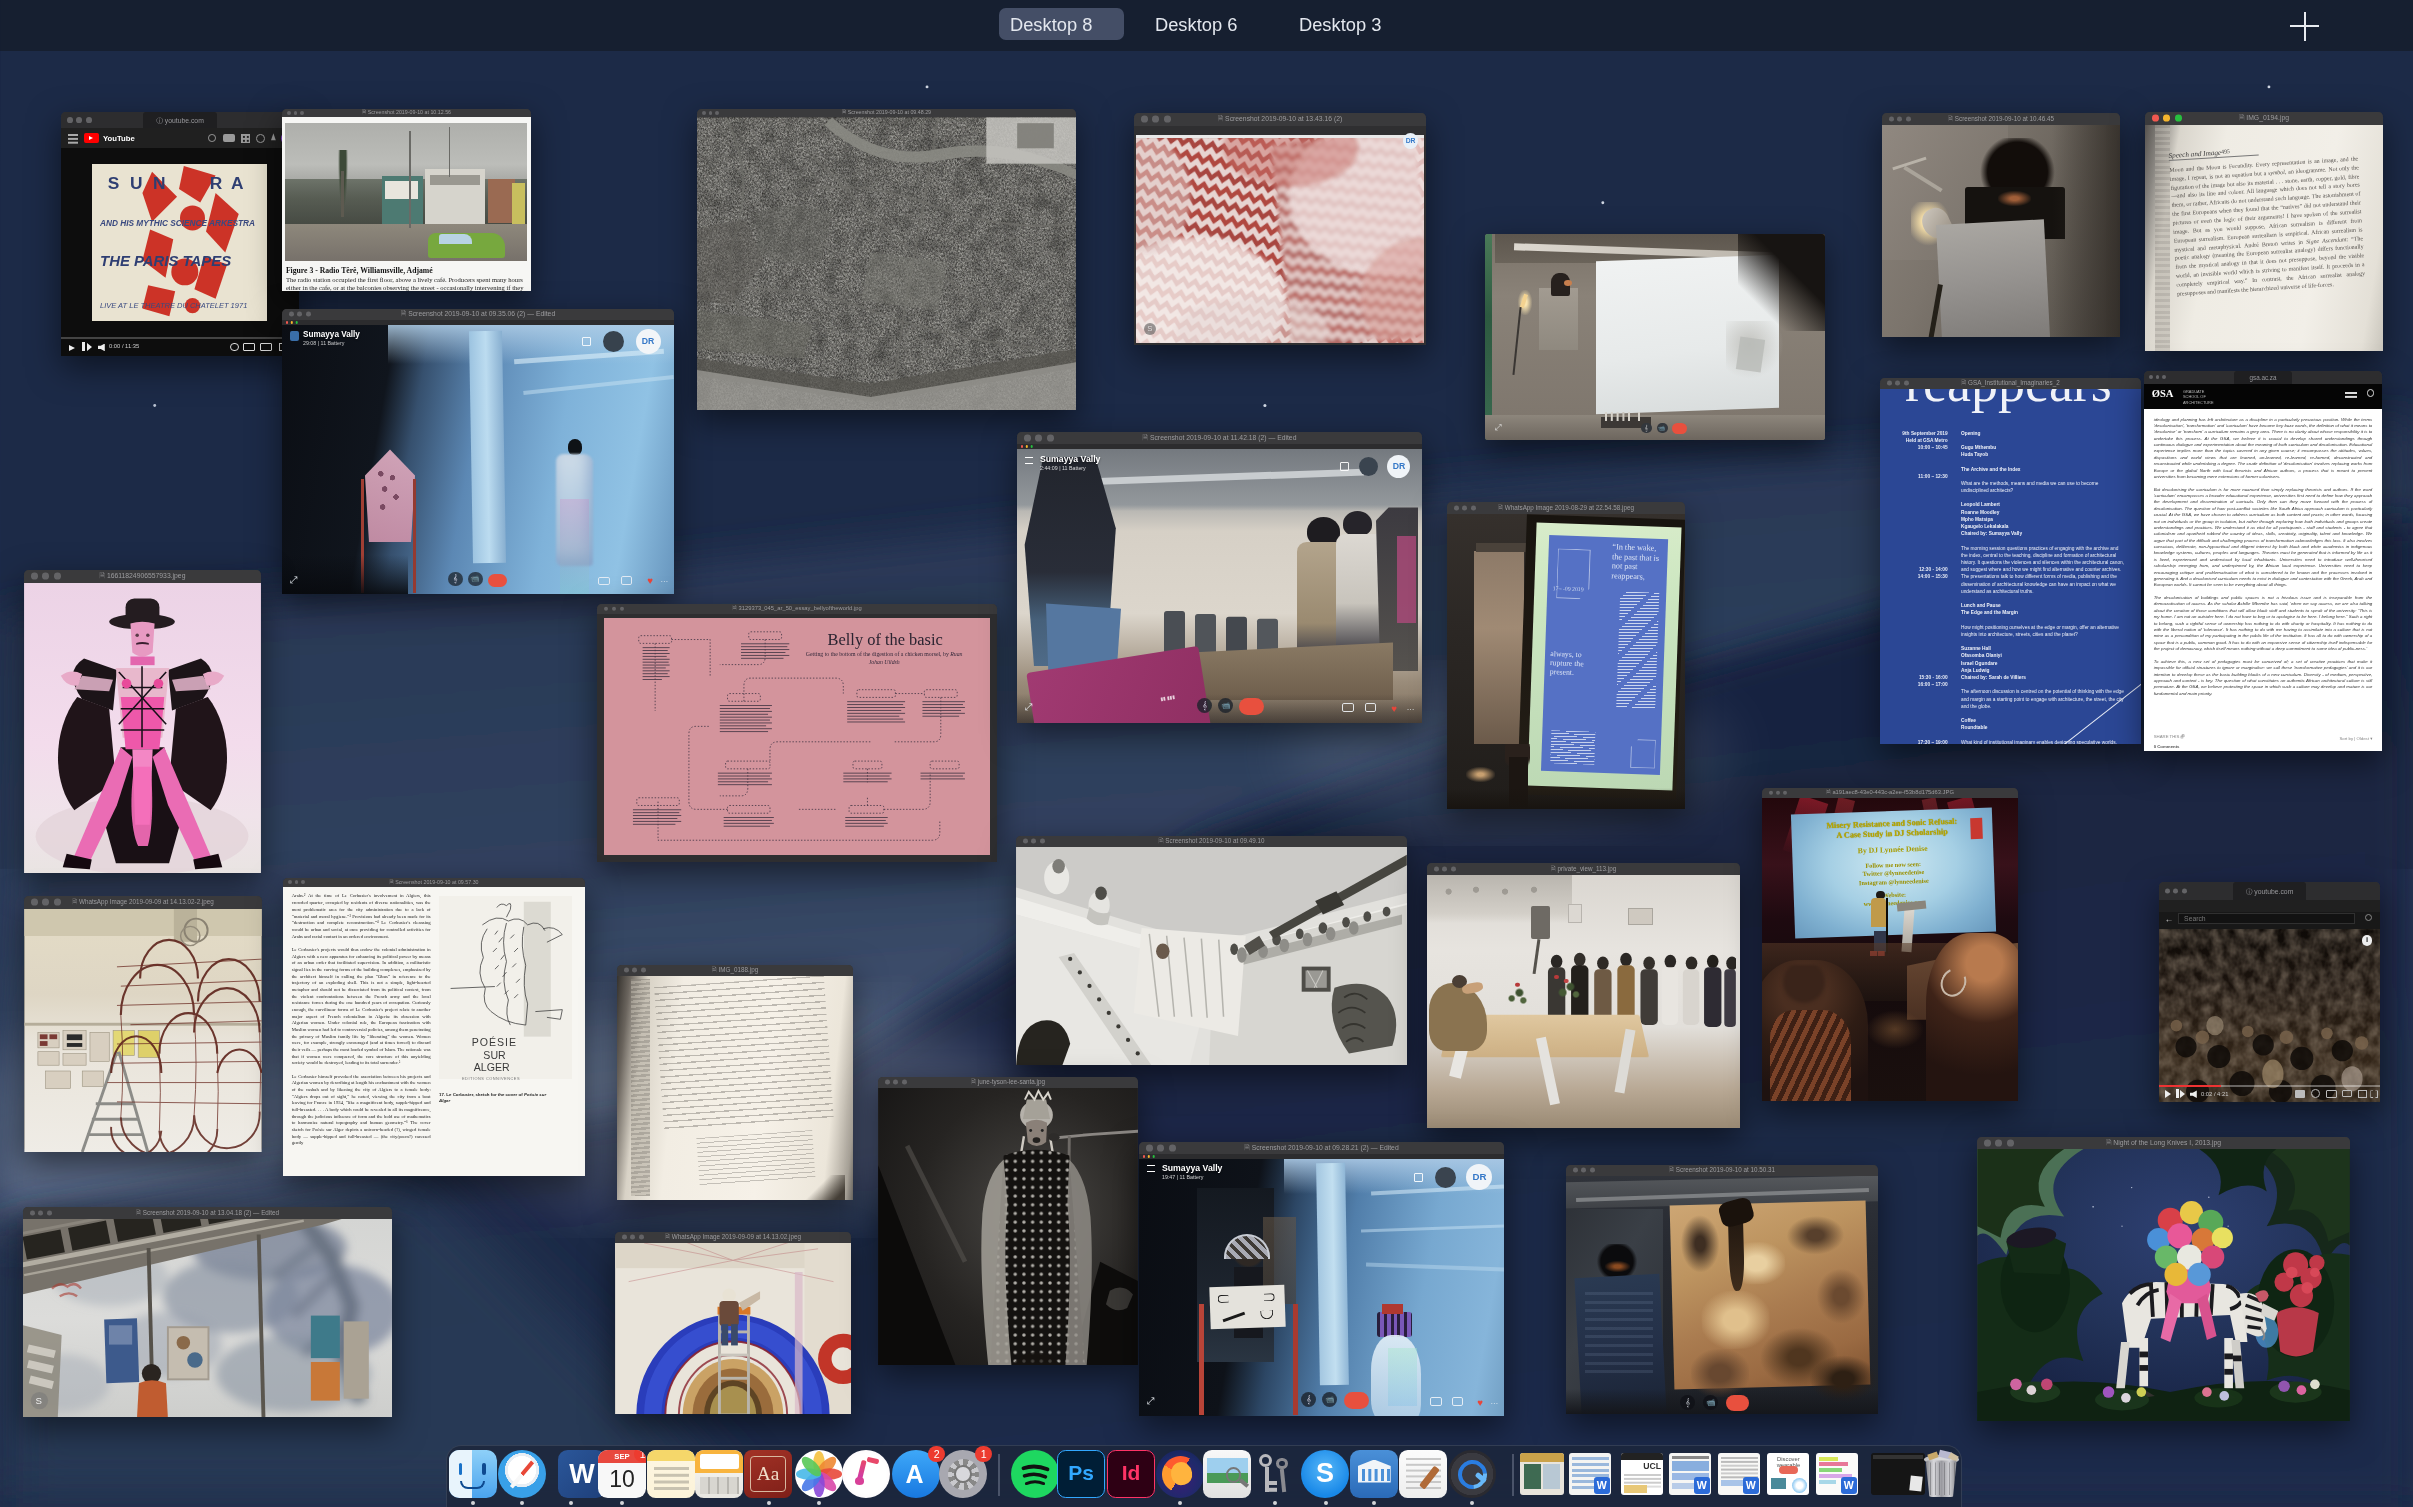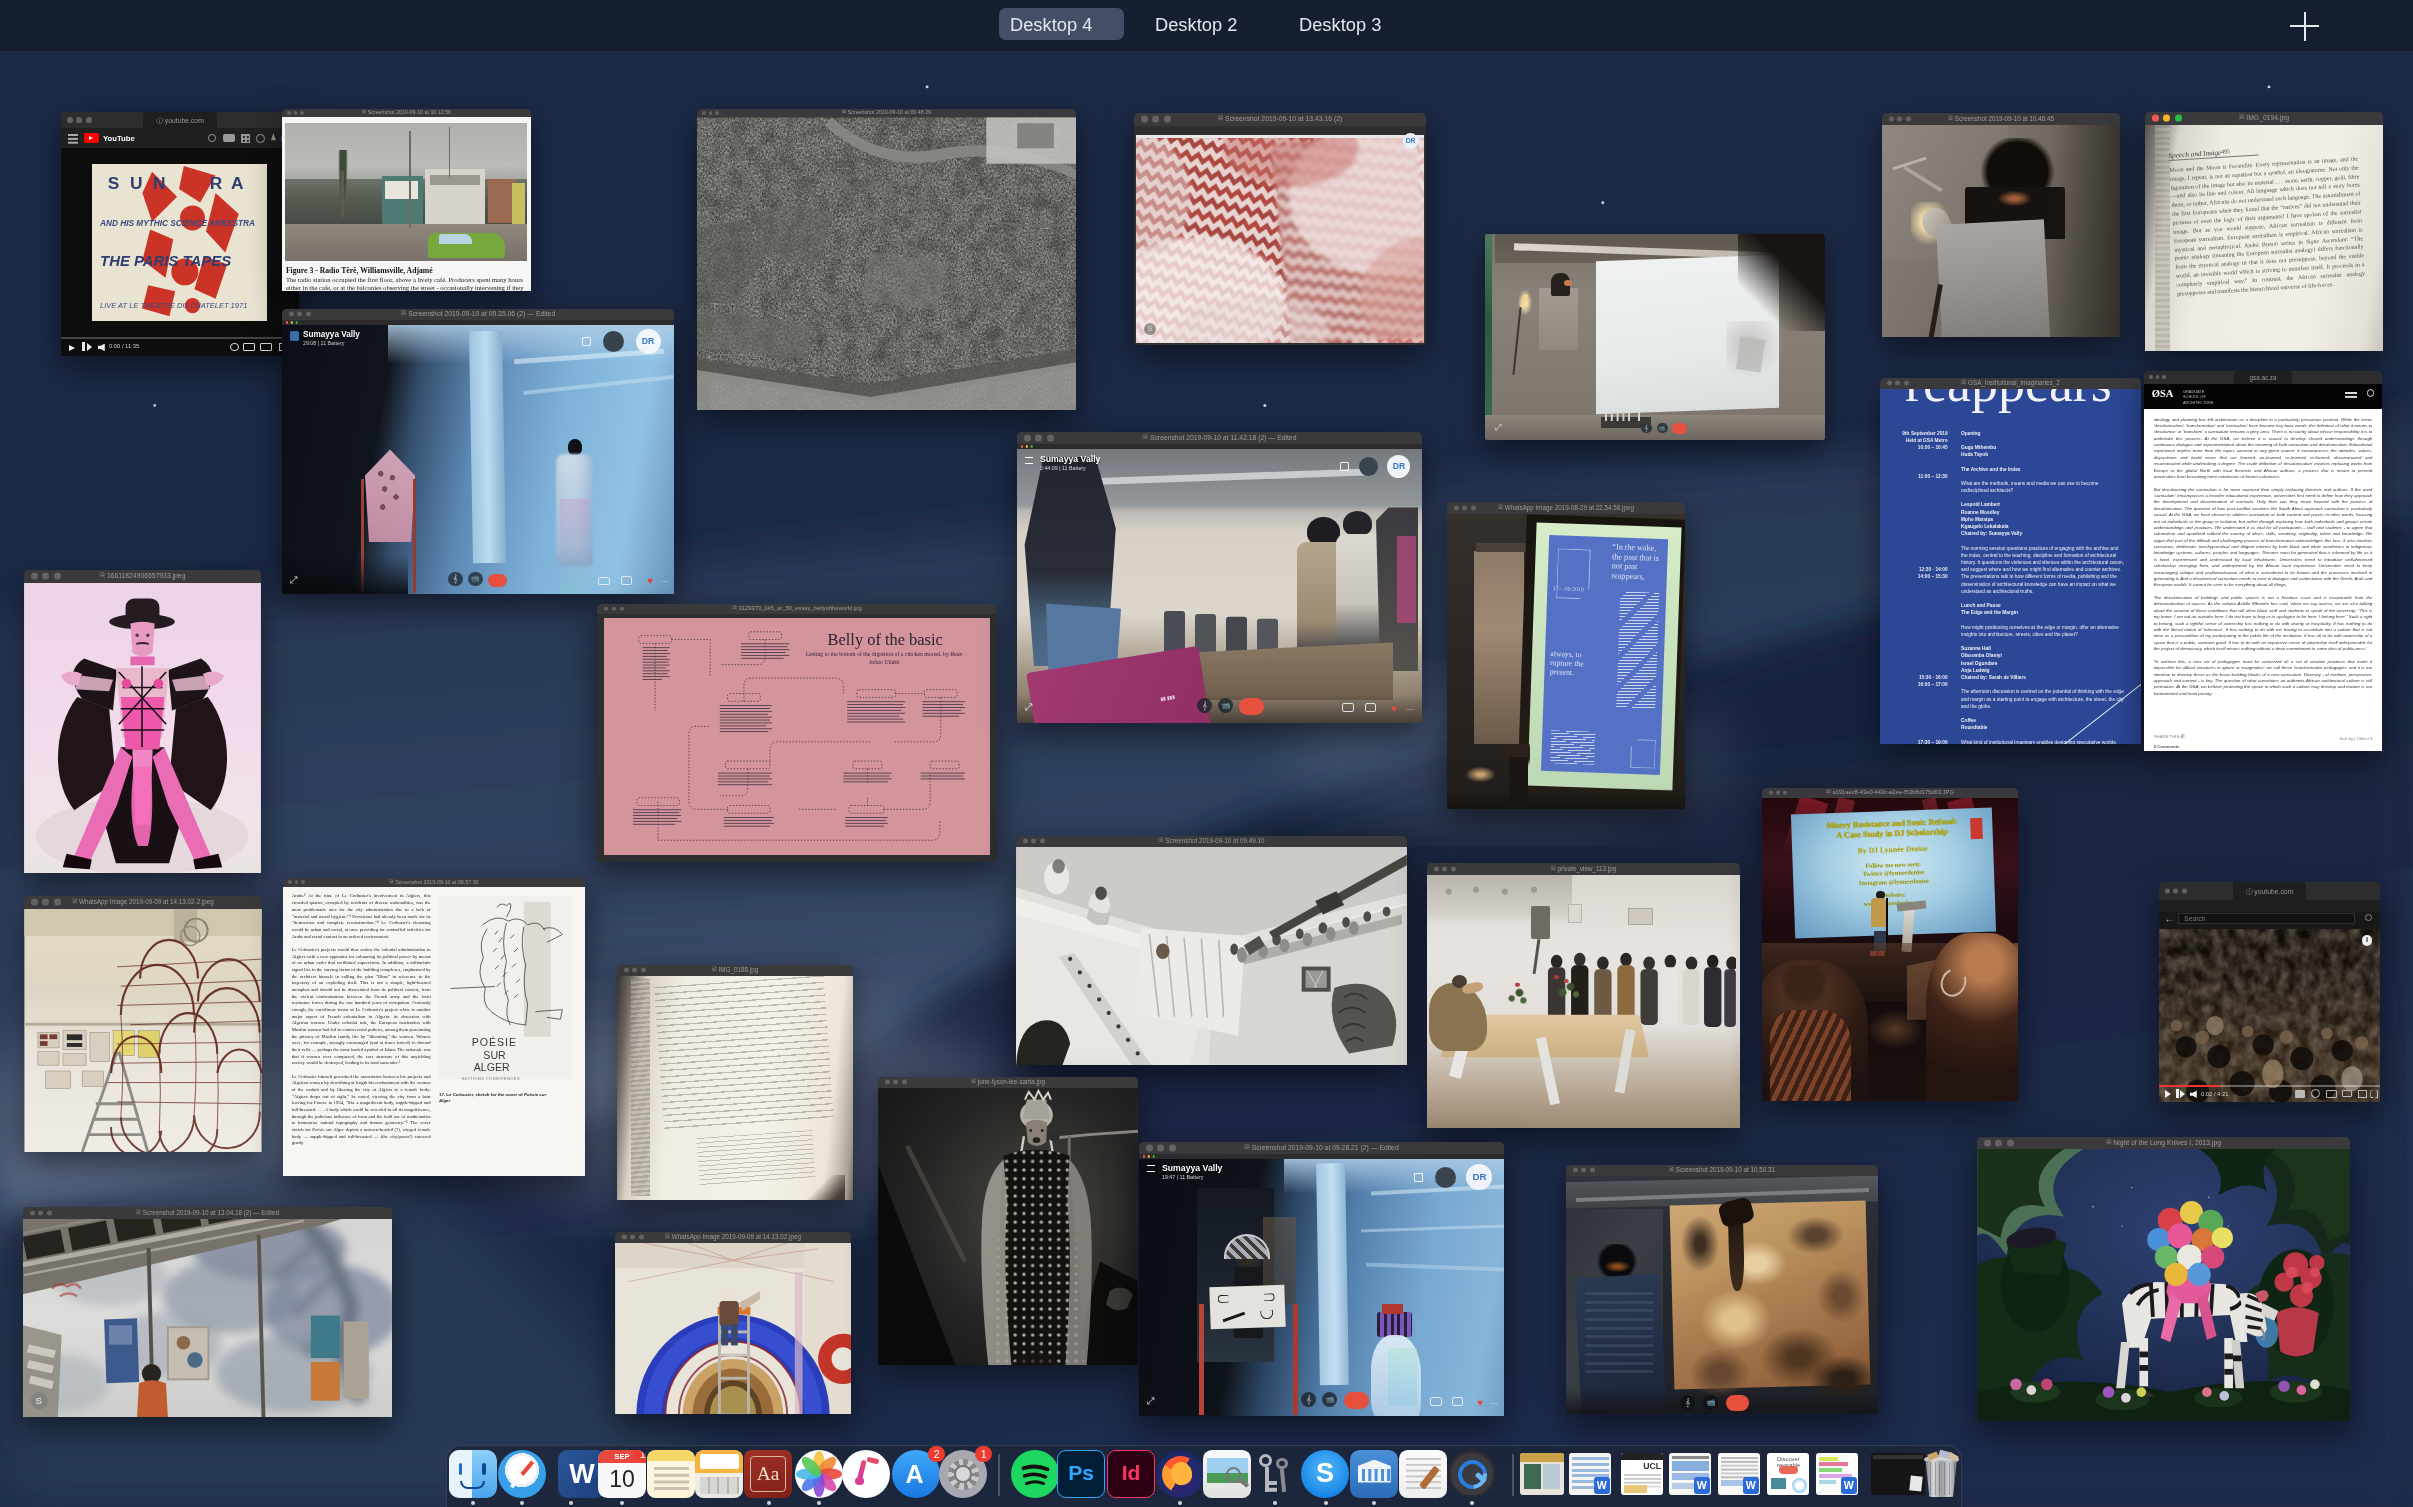--- a/index.html
+++ b/index.html
@@ -76,22 +76,22 @@
         <circle cx="1660" cy="210" r="1.5" fill="#cfd6e2"></circle>
       <circle cx="2050" cy="330" r="1.5" fill="#cfd6e2"></circle>
         <circle cx="160" cy="420" r="1.5" fill="#b9c2d2"></circle>
       <circle cx="2350" cy="90" r="1.5" fill="#cfd6e2"></circle>
         <circle cx="760" cy="300" r="1.3" fill="#aab4c6"></circle>
     </svg>
   </div>
 
   <div id="topbar">
     <div class="pill"></div>
-    <div class="lbl" style="left:1010px;">Desktop 4</div>
-    <div class="lbl" style="left:1155px;">Desktop 2</div>
+    <div class="lbl" style="left:1010px;">Desktop 8</div>
+    <div class="lbl" style="left:1155px;">Desktop 6</div>
     <div class="lbl" style="left:1299px;">Desktop 3</div>
     <div id="plus"></div>
   </div>
 
   <div class="win" style="left:25px;top:112px;width:238px;height:244px;margin-left:36px;">
     <div class="tb" style="height:16.4px;font-size:6.8px;line-height:16.4px;background:#2d2d2f;">
       <span class="dots" style="left:5.8px;gap:3.9px;">
           <i style="width:5.8px;height:5.8px;"></i>
           <i style="width:5.8px;height:5.8px;"></i>
           <i style="width:5.8px;height:5.8px;"></i>

